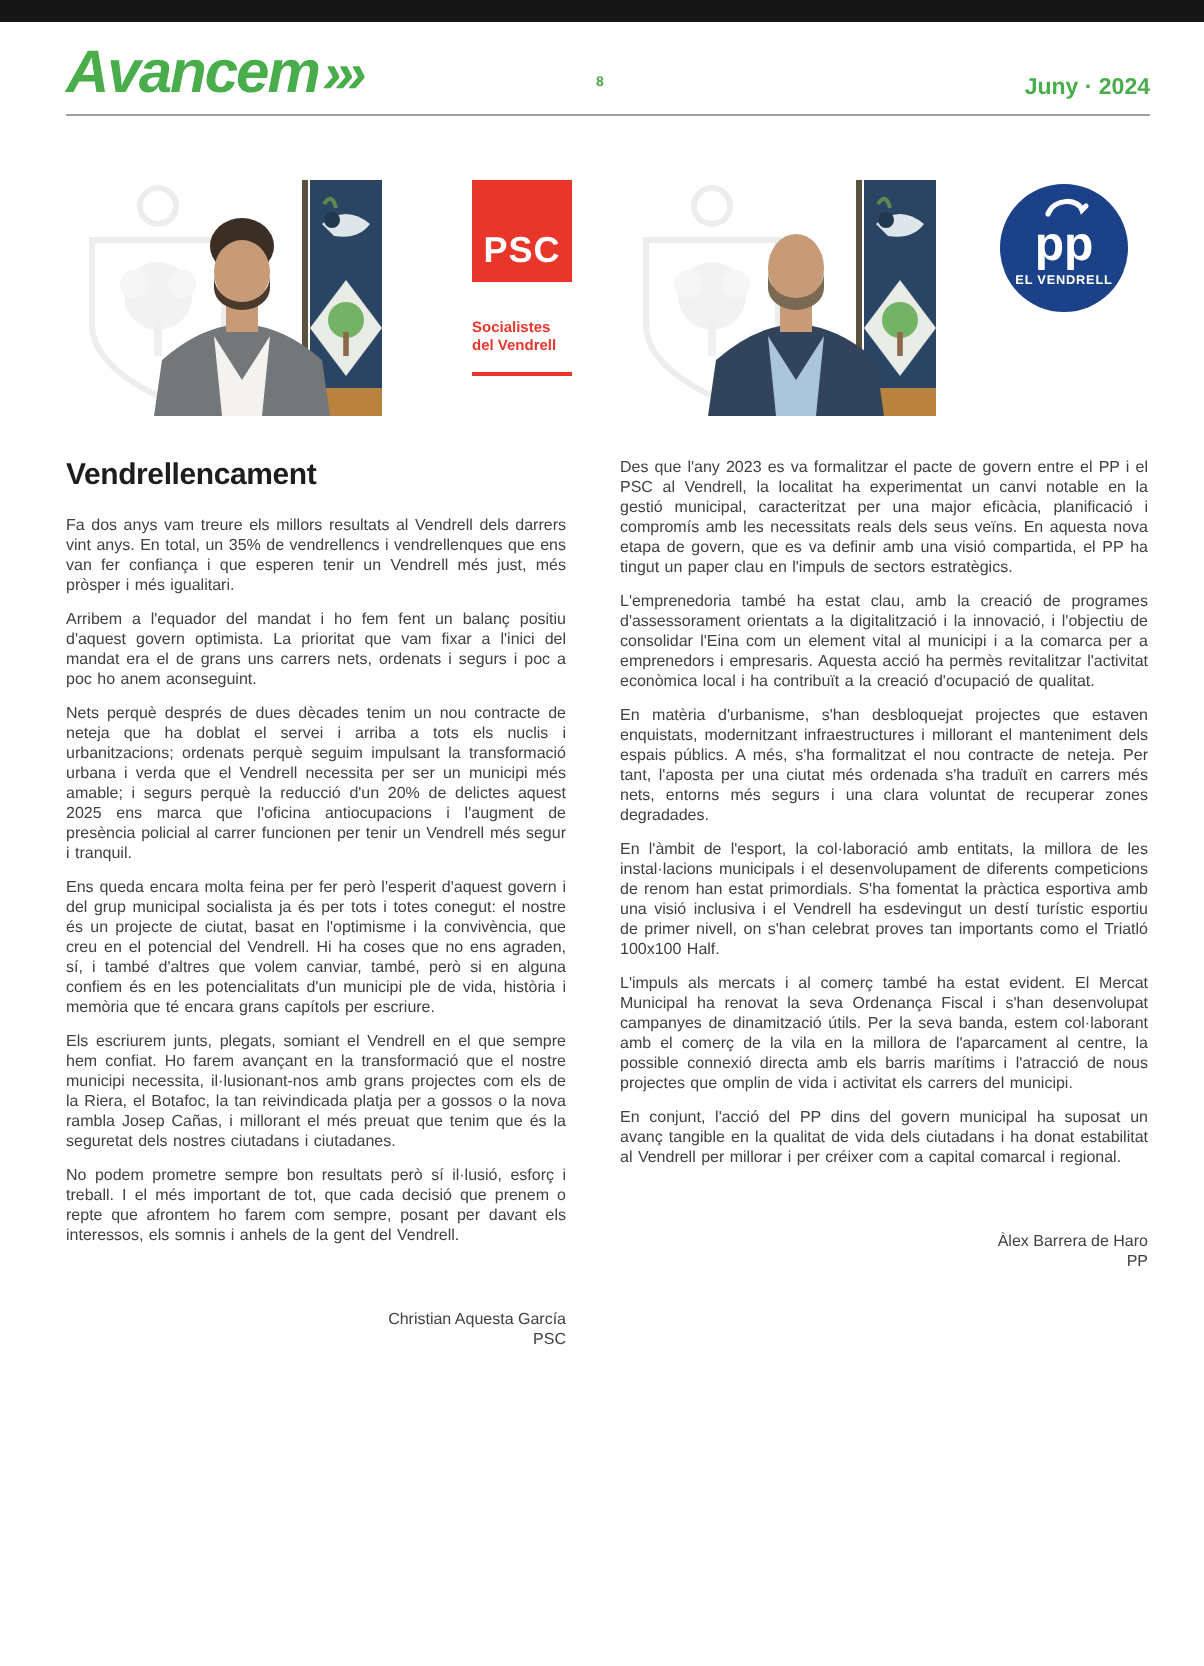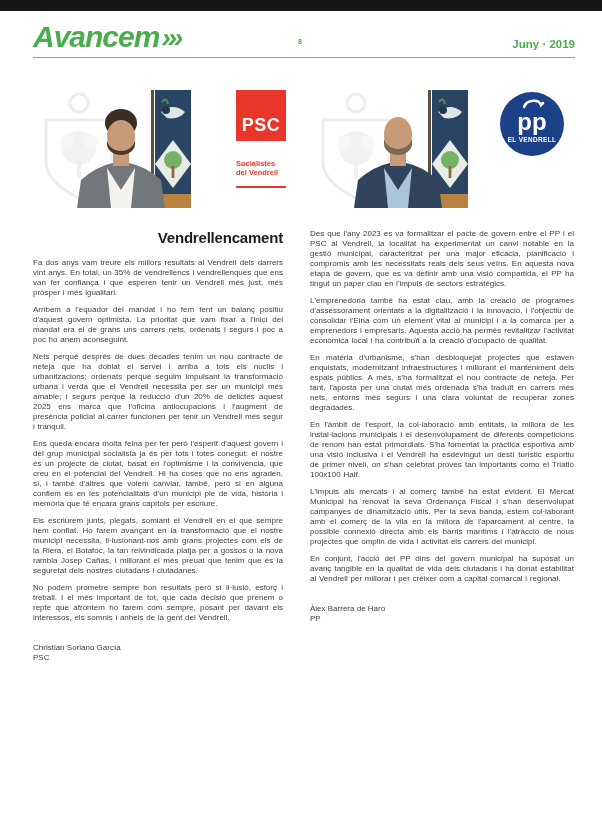--- a/index.html
+++ b/index.html
@@ -28,35 +28,35 @@
   .psc-sub{margin-top:18px;font-size:7.5px;font-weight:700;color:#e8362b;line-height:9px;}
   .psc-rule{margin-top:9px;width:50px;height:2px;background:#e8362b;}
 
   
   .pp-logo{position:absolute;left:500px;top:92px;width:64px;height:64px;}
 
   
   .col{position:absolute;top:229px;text-align:justify;color:#414141;}
   .col-left{left:33px;width:250px;}
   .col-right{left:310px;width:264px;}
-  .col h2{margin:0 0 11px 0;font-size:15px;line-height:18px;font-weight:700;color:#1d1d1d;letter-spacing:-.2px;text-align:right;}
+  .col h2{margin:0 0 11px 0;font-size:15px;line-height:18px;font-weight:700;color:#1d1d1d;letter-spacing:-.2px;text-align:left;}
   .col p{margin:0 0 7px 0;font-size:8px;line-height:10px;word-spacing:.5px;}
-  .sig{margin-top:20px;text-align:left;font-size:8px;line-height:10px;color:#414141;}
+  .sig{margin-top:32px;text-align:right;font-size:8px;line-height:10px;color:#414141;}
 </style>
 </head>
 <body>
 
 <div class="page">
 
   <div class="topbar"></div>
 
   <div class="header">
     <div class="logo"><span>Avancem</span><span class="chev">›››</span></div>
     <span class="center-mark">8</span>
-    <div class="date">Juny · 2019</div>
+    <div class="date">Juny · 2024</div>
   </div>
 
   <svg class="photo photo-left" viewBox="0 0 163 118">
 
     <g>
       <circle cx="46" cy="13" r="9" fill="none" stroke="#ededed" stroke-width="3"></circle>
       <path d="M13,30 H79 V72 Q79,92 46,108 Q13,92 13,72 Z" fill="none" stroke="#ededed" stroke-width="3"></path>
       <circle cx="46" cy="58" r="17" fill="#f2f2f2"></circle>
       <rect x="44" y="70" width="4" height="18" fill="#f0f0f0"></rect>
       <circle cx="34" cy="52" r="7" fill="#f6f6f6"></circle>
@@ -136,21 +136,21 @@
 
   <div class="col col-left">
     <h2>Vendrellencament</h2>
     <p>Fa dos anys vam treure els millors resultats al Vendrell dels darrers vint anys. En total, un 35% de vendrellencs i vendrellenques que ens van fer confiança i que esperen tenir un Vendrell més just, més pròsper i més igualitari.</p>
     <p>Arribem a l'equador del mandat i ho fem fent un balanç positiu d'aquest govern optimista. La prioritat que vam fixar a l'inici del mandat era el de grans uns carrers nets, ordenats i segurs i poc a poc ho anem aconseguint.</p>
     <p>Nets perquè després de dues dècades tenim un nou contracte de neteja que ha doblat el servei i arriba a tots els nuclis i urbanitzacions; ordenats perquè seguim impulsant la transformació urbana i verda que el Vendrell necessita per ser un municipi més amable; i segurs perquè la reducció d'un 20% de delictes aquest 2025 ens marca que l'oficina antiocupacions i l'augment de presència policial al carrer funcionen per tenir un Vendrell més segur i tranquil.</p>
     <p>Ens queda encara molta feina per fer però l'esperit d'aquest govern i del grup municipal socialista ja és per tots i totes conegut: el nostre és un projecte de ciutat, basat en l'optimisme i la convivència, que creu en el potencial del Vendrell. Hi ha coses que no ens agraden, sí, i també d'altres que volem canviar, també, però si en alguna confiem és en les potencialitats d'un municipi ple de vida, història i memòria que té encara grans capítols per escriure.</p>
     <p>Els escriurem junts, plegats, somiant el Vendrell en el que sempre hem confiat. Ho farem avançant en la transformació que el nostre municipi necessita, il·lusionant-nos amb grans projectes com els de la Riera, el Botafoc, la tan reivindicada platja per a gossos o la nova rambla Josep Cañas, i millorant el més preuat que tenim que és la seguretat dels nostres ciutadans i ciutadanes.</p>
     <p>No podem prometre sempre bon resultats però sí il·lusió, esforç i treball. I el més important de tot, que cada decisió que prenem o repte que afrontem ho farem com sempre, posant per davant els interessos, els somnis i anhels de la gent del Vendrell.</p>
     <div class="sig">
-      <div>Christian Soriano García</div>
+      <div>Christian Aquesta García</div>
       <div>PSC</div>
     </div>
   </div>
 
   <div class="col col-right">
     <p>Des que l'any 2023 es va formalitzar el pacte de govern entre el PP i el PSC al Vendrell, la localitat ha experimentat un canvi notable en la gestió municipal, caracteritzat per una major eficàcia, planificació i compromís amb les necessitats reals dels seus veïns. En aquesta nova etapa de govern, que es va definir amb una visió compartida, el PP ha tingut un paper clau en l'impuls de sectors estratègics.</p>
     <p>L'emprenedoria també ha estat clau, amb la creació de programes d'assessorament orientats a la digitalització i la innovació, i l'objectiu de consolidar l'Eina com un element vital al municipi i a la comarca per a emprenedors i empresaris. Aquesta acció ha permès revitalitzar l'activitat econòmica local i ha contribuït a la creació d'ocupació de qualitat.</p>
     <p>En matèria d'urbanisme, s'han desbloquejat projectes que estaven enquistats, modernitzant infraestructures i millorant el manteniment dels espais públics. A més, s'ha formalitzat el nou contracte de neteja. Per tant, l'aposta per una ciutat més ordenada s'ha traduït en carrers més nets, entorns més segurs i una clara voluntat de recuperar zones degradades.</p>
     <p>En l'àmbit de l'esport, la col·laboració amb entitats, la millora de les instal·lacions municipals i el desenvolupament de diferents competicions de renom han estat primordials. S'ha fomentat la pràctica esportiva amb una visió inclusiva i el Vendrell ha esdevingut un destí turístic esportiu de primer nivell, on s'han celebrat proves tan importants como el Triatló 100x100 Half.</p>
     <p>L'impuls als mercats i al comerç també ha estat evident. El Mercat Municipal ha renovat la seva Ordenança Fiscal i s'han desenvolupat campanyes de dinamització útils. Per la seva banda, estem col·laborant amb el comerç de la vila en la millora de l'aparcament al centre, la possible connexió directa amb els barris marítims i l'atracció de nous projectes que omplin de vida i activitat els carrers del municipi.</p>

